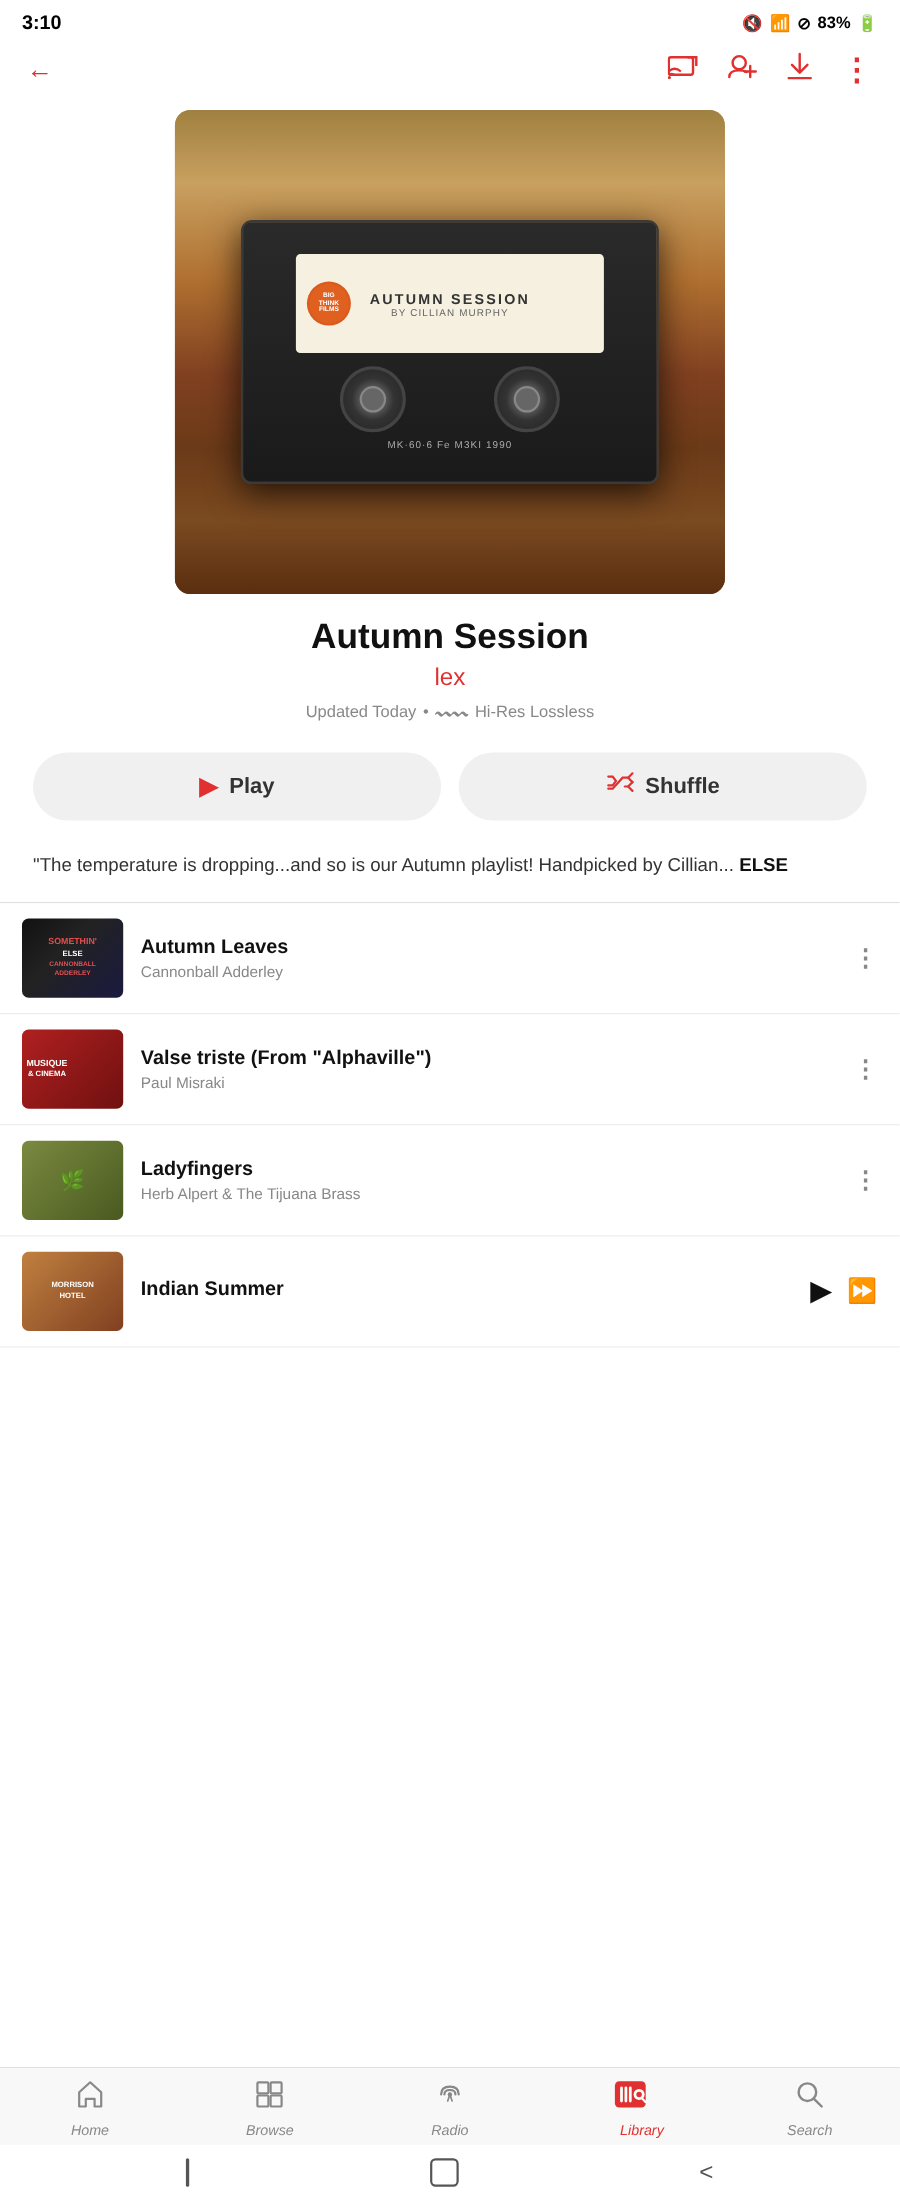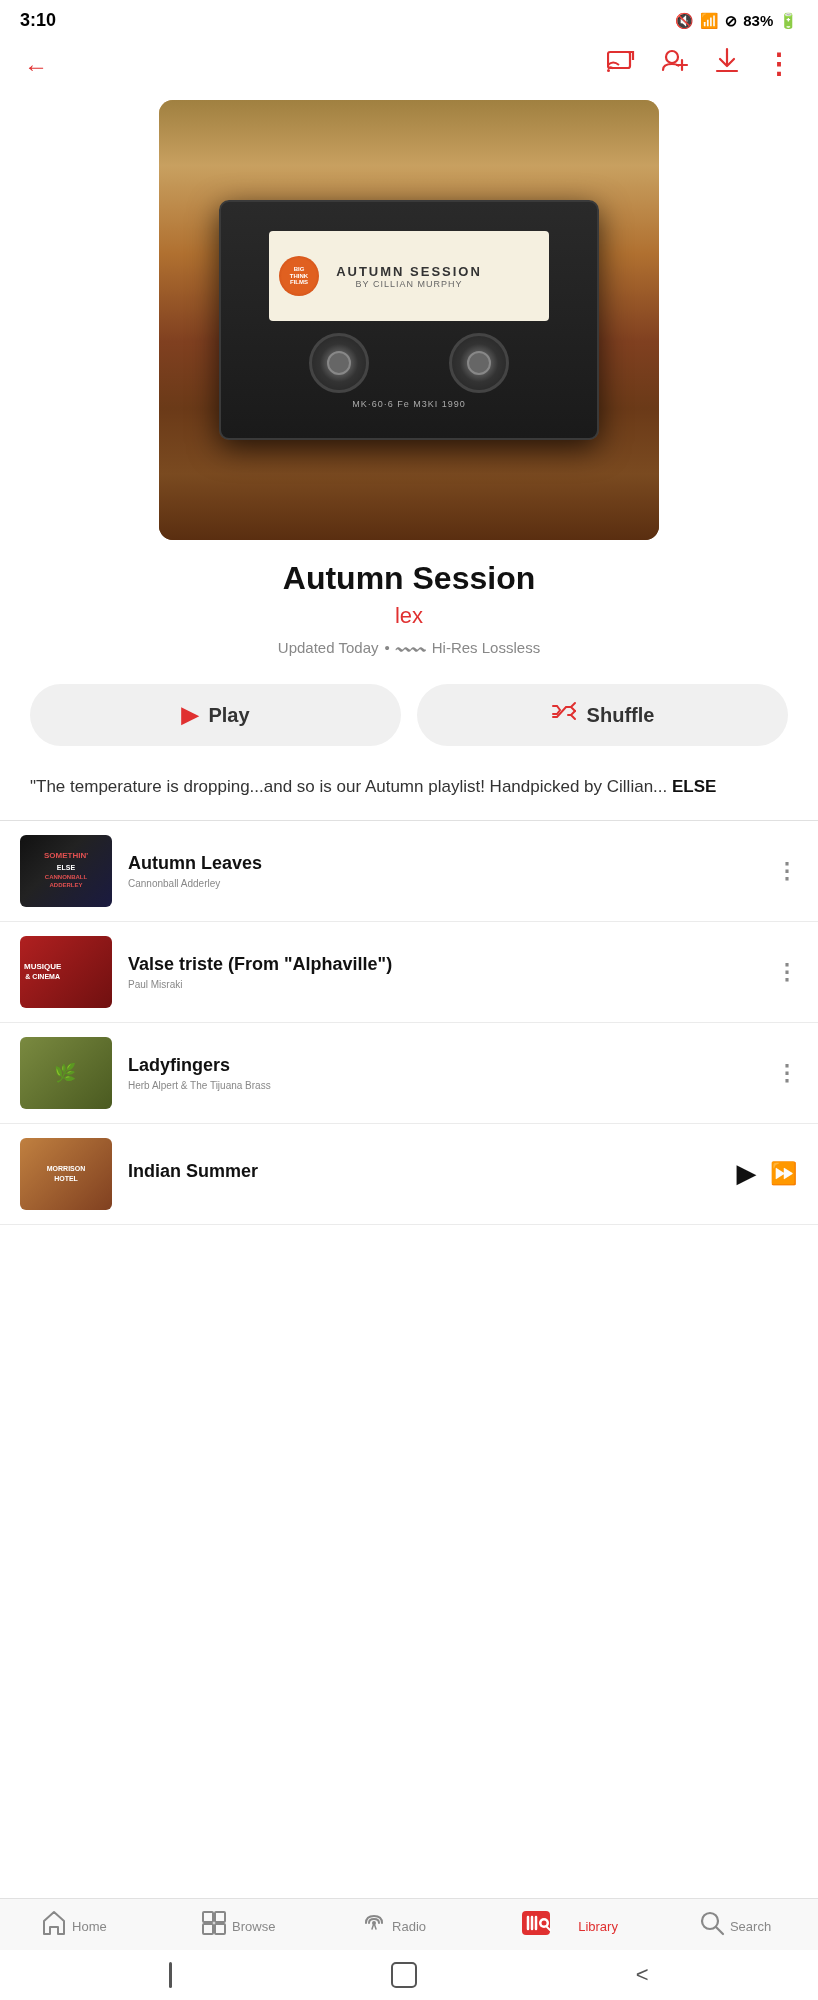--- a/index.html
+++ b/index.html
@@ -259,21 +259,21 @@
     .track-info {
       flex: 1;
     }
     .track-title {
       font-size: 18px;
       font-weight: 600;
       color: #111;
       margin-bottom: 4px;
     }
     .track-artist {
-      font-size: 10px;
+      font-size: 14px;
       color: #888;
     }
     .track-actions {
       display: flex;
       align-items: center;
       gap: 14px;
     }
     .track-more {
       font-size: 22px;
       color: #888;
@@ -297,25 +297,26 @@
       width: 818px;
       background: #f8f8f8;
       border-top: 1px solid #e0e0e0;
       display: flex;
       align-items: center;
       justify-content: space-around;
       padding: 10px 0 6px;
     }
     .nav-item {
       display: flex;
-      flex-direction: row;
+      flex-direction: column;
       align-items: center;
       gap: 4px;
       cursor: pointer;
       min-width: 80px;
+      font-style: italic;
     }
     .nav-icon {
       font-size: 26px;
       color: #888;
     }
     .nav-label {
       font-size: 13px;
       color: #888;
     }
     .nav-item.active .nav-icon { color: #e03030; }

